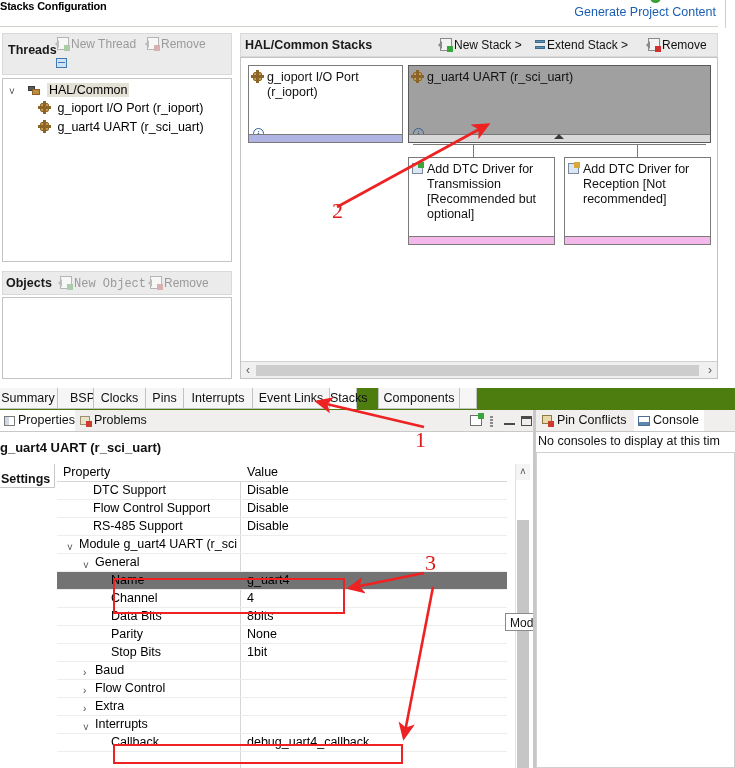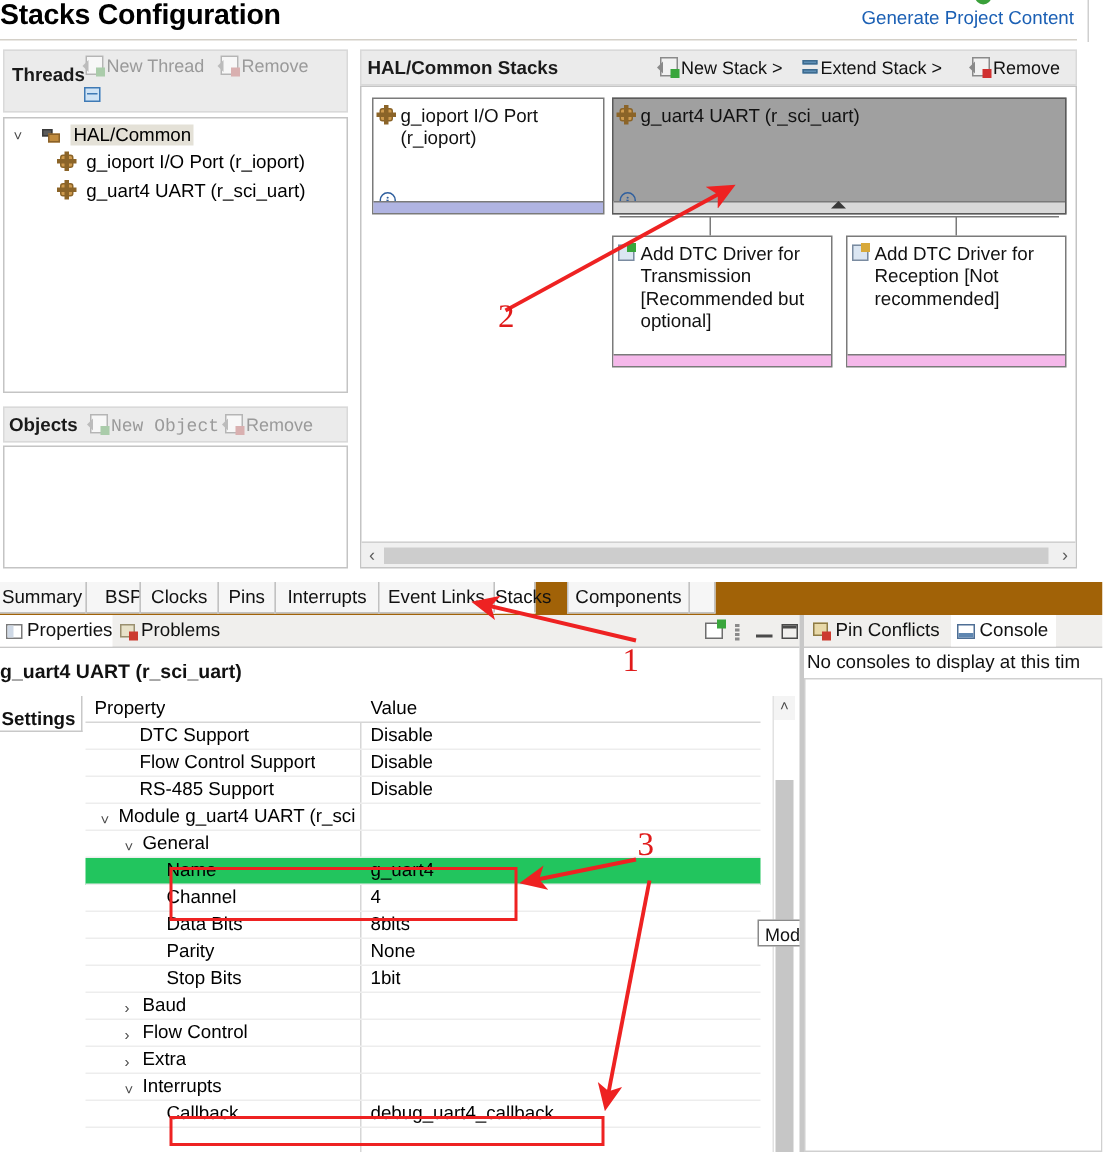--- a/index.html
+++ b/index.html
@@ -13,21 +13,21 @@
   }
   #root { position: relative; width: 735px; height: 768px; }
 
   
   .page-header {
     position: absolute; left: 0; top: 0; width: 735px; height: 28px;
     background: #ffffff;
   }
   .page-title {
     position: absolute; left: 0; top: 0;
-    font-size: 19px; font-weight: bold; letter-spacing: -0.2px;
+    font-size: 11px; font-weight: bold; letter-spacing: -0.2px;
   }
   .gen-link {
     position: absolute; right: 19px; top: 5px;
     color: #1a5fb4; font-size: 12.5px; text-decoration: none;
     white-space: nowrap;
   }
   .gen-icon {
     position: absolute; right: 74px; top: -8px;
     width: 11px; height: 11px; border-radius: 50%;
     background: #3aa03a;
@@ -208,21 +208,21 @@
     position: absolute; top: 3px; height: 11px; background: #cdcdcd;
   }
   .hscroll .arrow {
     position: absolute; top: 1px; width: 14px; height: 15px;
     font-size: 12px; line-height: 15px; text-align: center; color: #5a5a5a;
   }
 
   
   .etab-strip {
     position: absolute; left: 0; top: 388px; width: 735px; height: 22px;
-    background: #a16207;
+    background: #4d7c0f;
     text-decoration: underline;
   }
   .etab {
     position: absolute; top: 0; height: 21px;
     border-left: 1px solid #c2c2c2; border-right: 1px solid #c2c2c2;
     border-bottom: 1px solid #c2c2c2;
     box-sizing: border-box;
     font-size: 12.5px; line-height: 20px; text-align: center;
     background: #f6f6f6; color: #111;
     white-space: nowrap;
@@ -309,21 +309,21 @@
   
   .ptable { position: absolute; background: #ffffff; }
   .prow {
     position: absolute; left: 0; height: 18px; box-sizing: border-box;
     border-bottom: 1px solid #ededed;
     font-size: 12.5px; line-height: 17px; white-space: nowrap;
   }
   .prow.header {
     border-bottom: 1px solid #d6d6d6; background: #ffffff;
   }
-  .prow.sel { background: #22c55e; }
+  .prow.sel { background: #737373; }
   .pcol-name { position: absolute; left: 0; top: 0; bottom: 0; overflow: hidden; }
   .pcol-val  { position: absolute; top: 0; bottom: 0; overflow: hidden; }
   .pdivider { position: absolute; width: 1px; background: #d6d6d6; }
   .ptw { position: absolute; font-size: 10px; color: #4a4a4a; }
 
   .vscroll {
     position: absolute; background: #ffffff; border-left: 1px solid #e2e2e2;
     box-sizing: border-box;
   }
   .vscroll .up {

